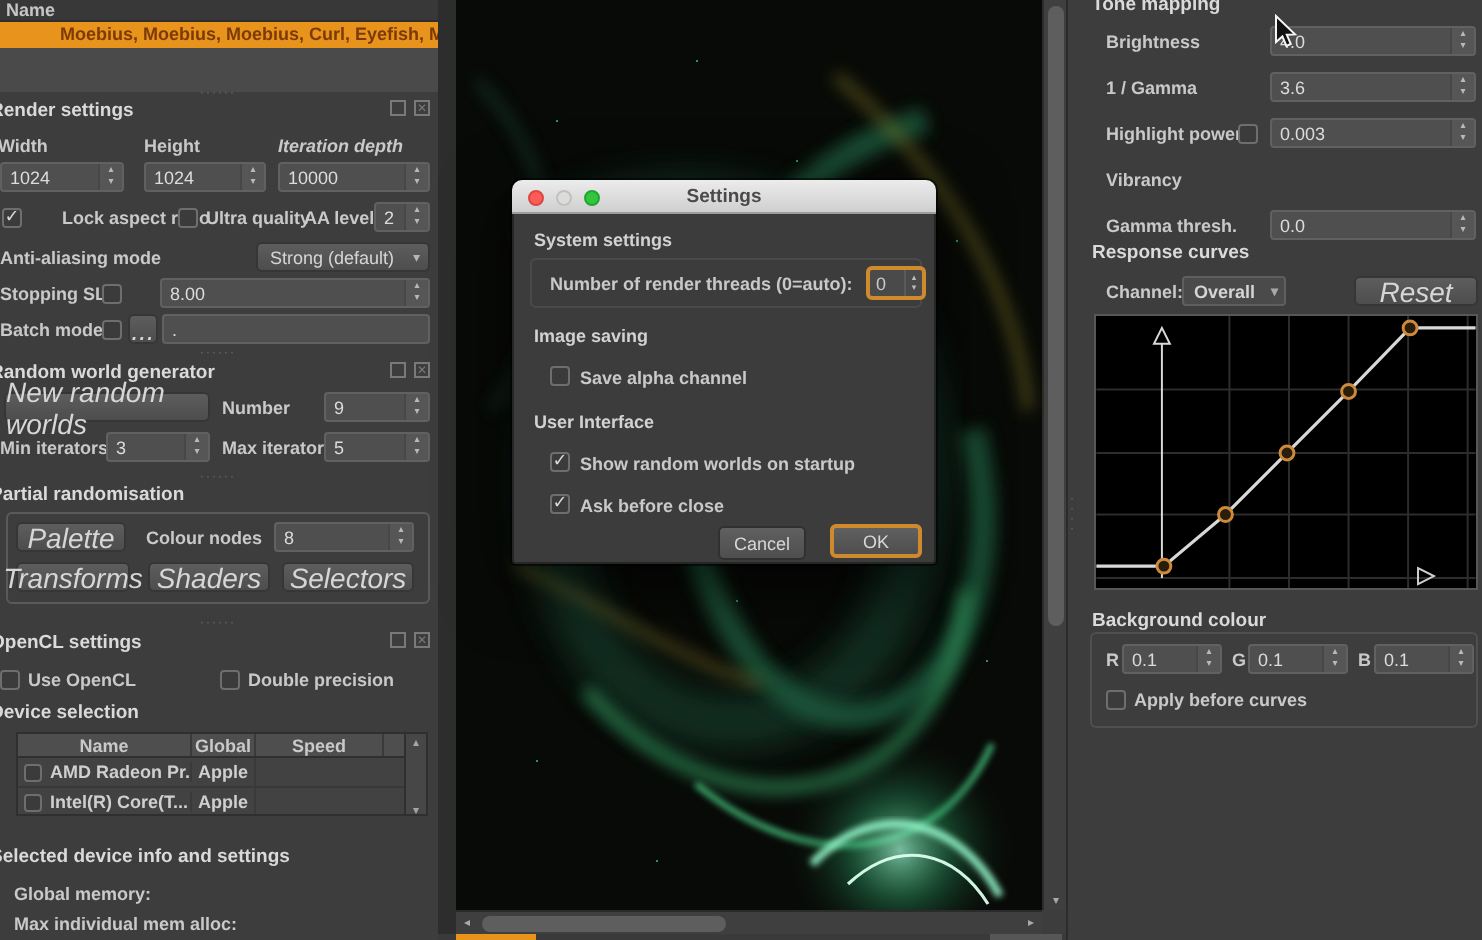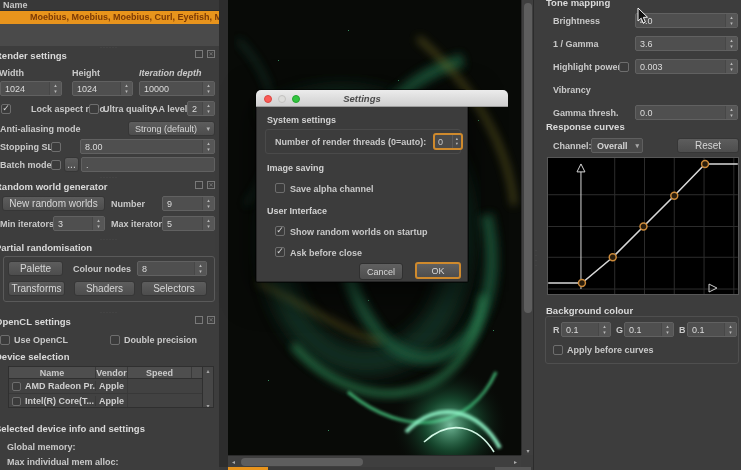--- a/index.html
+++ b/index.html
@@ -32,21 +32,21 @@
   .cb {
     position:absolute; width:10px; height:10px; background:#3b3b3b;
     border:1px solid #6e6e6e; border-radius:2px;
     color:#d8d8d8; font-size:9px; line-height:8px; text-align:center;
   }
   .cb.checked::after { content:"✓"; position:relative; top:-1px; }
 
   .btn {
     position:absolute; height:15px; background:linear-gradient(#5d5d5d,#4d4d4d);
     border:1px solid #363636; border-radius:3px; color:#d6d6d6;
-    display:flex; align-items:center; justify-content:center; font-size:10px;
+    display:flex; align-items:center; justify-content:center; font-size:14px;font-style:italic;
   }
   .combo {
     position:absolute; height:15px; background:linear-gradient(#5d5d5d,#4d4d4d);
     border:1px solid #363636; border-radius:3px; color:#d6d6d6;
     display:flex; align-items:center; font-size:9px; padding-left:6px;
   }
   .combo .arrow { position:absolute; right:4px; color:#b5b5b5; font-size:7px; }
   .combo .arrow::after { content:"▾"; }
 
   .dock-title { position:absolute; font-weight:bold; color:#dadada; font-size:9.5px; }
@@ -98,22 +98,22 @@
   .right-panel { position:absolute; left:533px; top:0; width:208px; height:470px; background:#3d3d3d; border-left:1px solid #2c2c2c; overflow:hidden; }
   .rp-dots { position:absolute; left:1px; top:248px; width:3px; color:#6a6a6a; font-size:6px; line-height:5px; }
   .curve-wrap { position:absolute; left:13px; top:157px; width:192px; height:138px; background:#000; border:1px solid #575757; }
   .small-combo { position:absolute; height:15px; background:#4a4a4a; border:1px solid #5f5f5f; border-radius:2px; color:#d4d4d4; display:flex; align-items:center; padding-left:5px; font-weight:bold; }
   .small-combo .arrow { position:absolute; right:3px; color:#a8a8a8; font-size:7px; }
   .small-combo .arrow::after { content:"▾"; }
 
   
   .dialog { position:absolute; left:256px; top:90px; width:212px; height:192px; border-radius:5px 5px 2px 2px;
     box-shadow:0 10px 34px rgba(0,0,0,.65), 0 0 0 1px rgba(0,0,0,.55); }
-  .dlg-titlebar { position:absolute; left:0; top:0; width:252px; height:17px;
-    background:linear-gradient(#ececec,#cfcfcf); border-radius:5px 5px 0 0; border-bottom:1px solid #9d9d9d;font-style:italic; }
+  .dlg-titlebar { position:absolute; left:0; top:0; width:212px; height:17px;
+    background:linear-gradient(#ececec,#cfcfcf); border-radius:5px 5px 0 0; border-bottom:1px solid #9d9d9d; }
   .dlg-title { position:absolute; left:0; top:3px; width:212px; text-align:center; color:#4a4a4a; font-weight:bold; font-size:9.5px; }
   .tl { position:absolute; top:5px; width:8px; height:8px; border-radius:50%; }
   .tl.red { left:8px; background:#fc5b57; border:1px solid #d94842; }
   .tl.yel { left:22px; background:#dcdcda; border:1px solid #c2c1bf; }
   .tl.grn { left:36px; background:#32c53f; border:1px solid #24a52f; }
   .dlg-body { position:absolute; left:0; top:17px; width:212px; height:175px; background:#3c3c3c; border:1px solid #262626; border-top:none; border-radius:0 0 2px 2px; }
   .dlg-sec { position:absolute; left:10px; font-weight:bold; color:#d2d2d2; }
   .dlg-group { position:absolute; left:8px; top:22px; width:196px; height:25px; border:1px solid #4a4a4a; border-radius:3px; }
   .dlg-spin { position:absolute; left:176px; top:26px; width:30px; height:17px; background:#4a4a4a; border:2px solid #cf8a2d; border-radius:3px;
     display:flex; align-items:center; }
@@ -264,21 +264,21 @@
     </div>
     <span class="cb" style="left:0px; top:335px;"></span>
     <div class="label" style="left:14px; top:335px;">Use OpenCL</div>
     <span class="cb" style="left:110px; top:335px;"></span>
     <div class="label" style="left:124px; top:335px;">Double precision</div>
     <div class="dock-title" style="left:-5px; top:351px;">Device selection</div>
 
     <div class="dev-table">
       <div class="dev-head">
         <div class="c-name">Name</div>
-        <div class="c-vendor">Vendor</div>
+        <div class="c-vendor">Global</div>
         <div class="c-speed">Speed</div>
       </div>
       <div class="dev-row">
         <span class="cbx"></span>
         <span class="dn">AMD Radeon Pr...</span>
         <span class="dv">Apple</span>
         <span class="ds"></span>
       </div>
       <div class="dev-row">
         <span class="cbx"></span>

